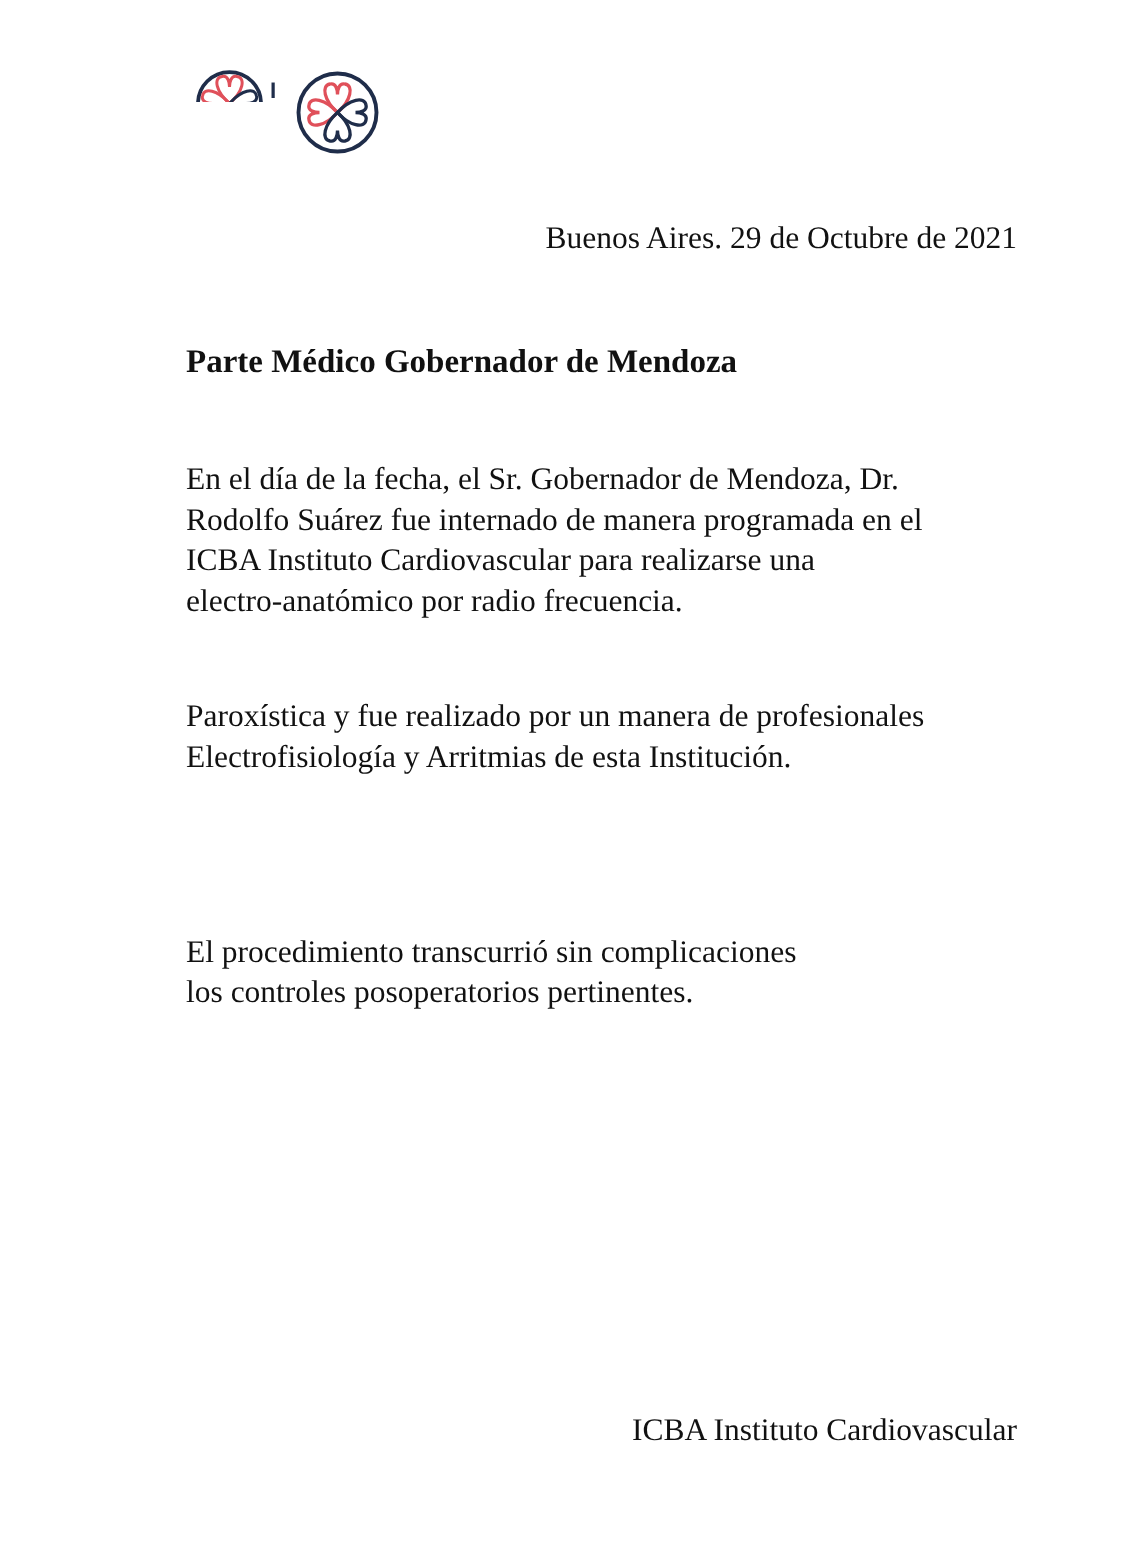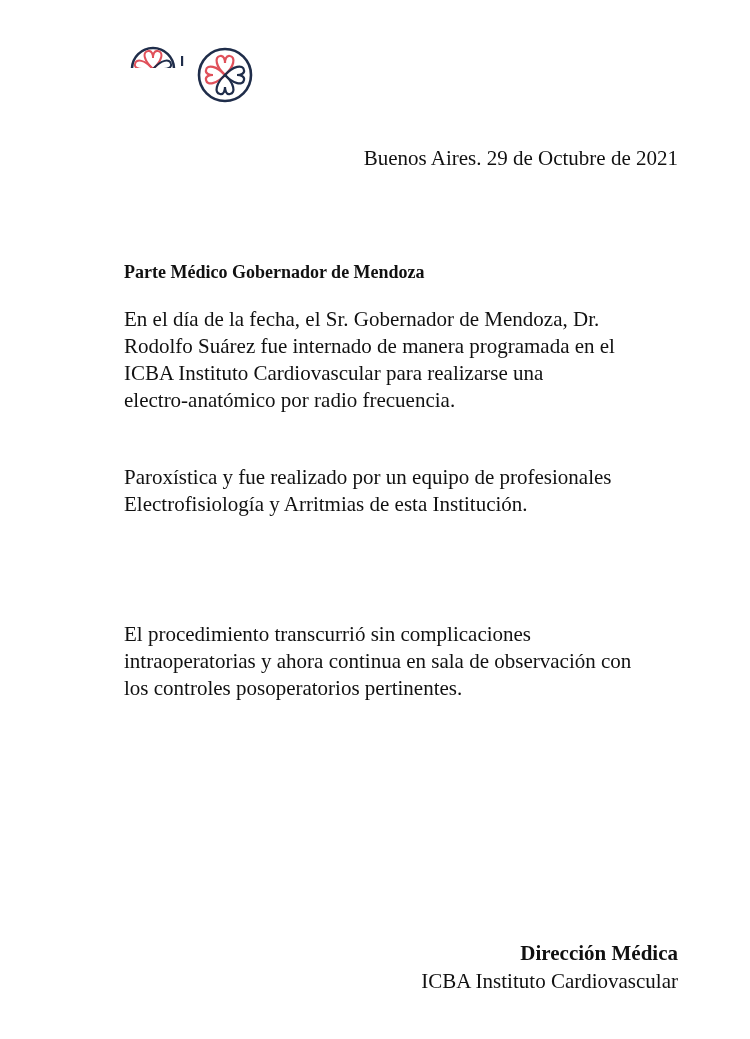--- a/index.html
+++ b/index.html
@@ -15,23 +15,22 @@
     .logo-partial-letter {
       position: absolute; left: 52px; top: 8px; font-family: "Liberation Sans", sans-serif;
       font-size: 15px; font-weight: bold; color: #1f2d4a; letter-spacing: 1px;
     }
     .logo-main { position: absolute; left: 68px; top: 2px; width: 58px; height: 58px; }
     .date {
       position: absolute; right: 72px; top: 146px; font-size: 21px; text-align: right;
       white-space: nowrap;
     }
     .title {
-      position: absolute; left: 124px; top: 228px; font-size: 18px; font-weight: bold;
+      position: absolute; left: 124px; top: 228px; font-size: 22px; font-weight: bold;
       white-space: nowrap;
-      margin-top: 34px;
     }
     .para {
       position: absolute; left: 124px; width: 570px; font-size: 21px; line-height: 27px;
     }
     .para .line { display: block; white-space: nowrap; }
     .p1 { top: 306px; }
     .p2 { top: 464px; }
     .p3 { top: 621px; }
     .signature {
       position: absolute; right: 72px; top: 939px; text-align: right; font-size: 21px; line-height: 28px;
@@ -72,26 +71,24 @@
 <div class="title">Parte Médico Gobernador de Mendoza</div>
 
 <div class="para p1">
   <span class="line">En el día de la fecha, el Sr. Gobernador de Mendoza, Dr.</span>
   <span class="line">Rodolfo Suárez fue internado de manera programada en el</span>
   <span class="line">ICBA Instituto Cardiovascular para realizarse una</span>
   <span class="line">electro-anatómico por radio frecuencia.</span>
 </div>
 
 <div class="para p2">
-  <span class="line">Paroxística y fue realizado por un equipo de profesionales</span>
+  <span class="line">Paroxística y fue realizado por un manera de profesionales</span>
   <span class="line">Electrofisiología y Arritmias de esta Institución.</span>
 </div>
 
 <div class="para p3">
   <span class="line">El procedimiento transcurrió sin complicaciones</span>
-  <span class="line">intraoperatorias y ahora continua en sala de observación con</span>
   <span class="line">los controles posoperatorios pertinentes.</span>
 </div>
 
 <div class="signature">
-  <span class="sig-title">Dirección Médica</span>
   <span class="sig-org">ICBA Instituto Cardiovascular</span>
 </div>
 
 </body></html>

